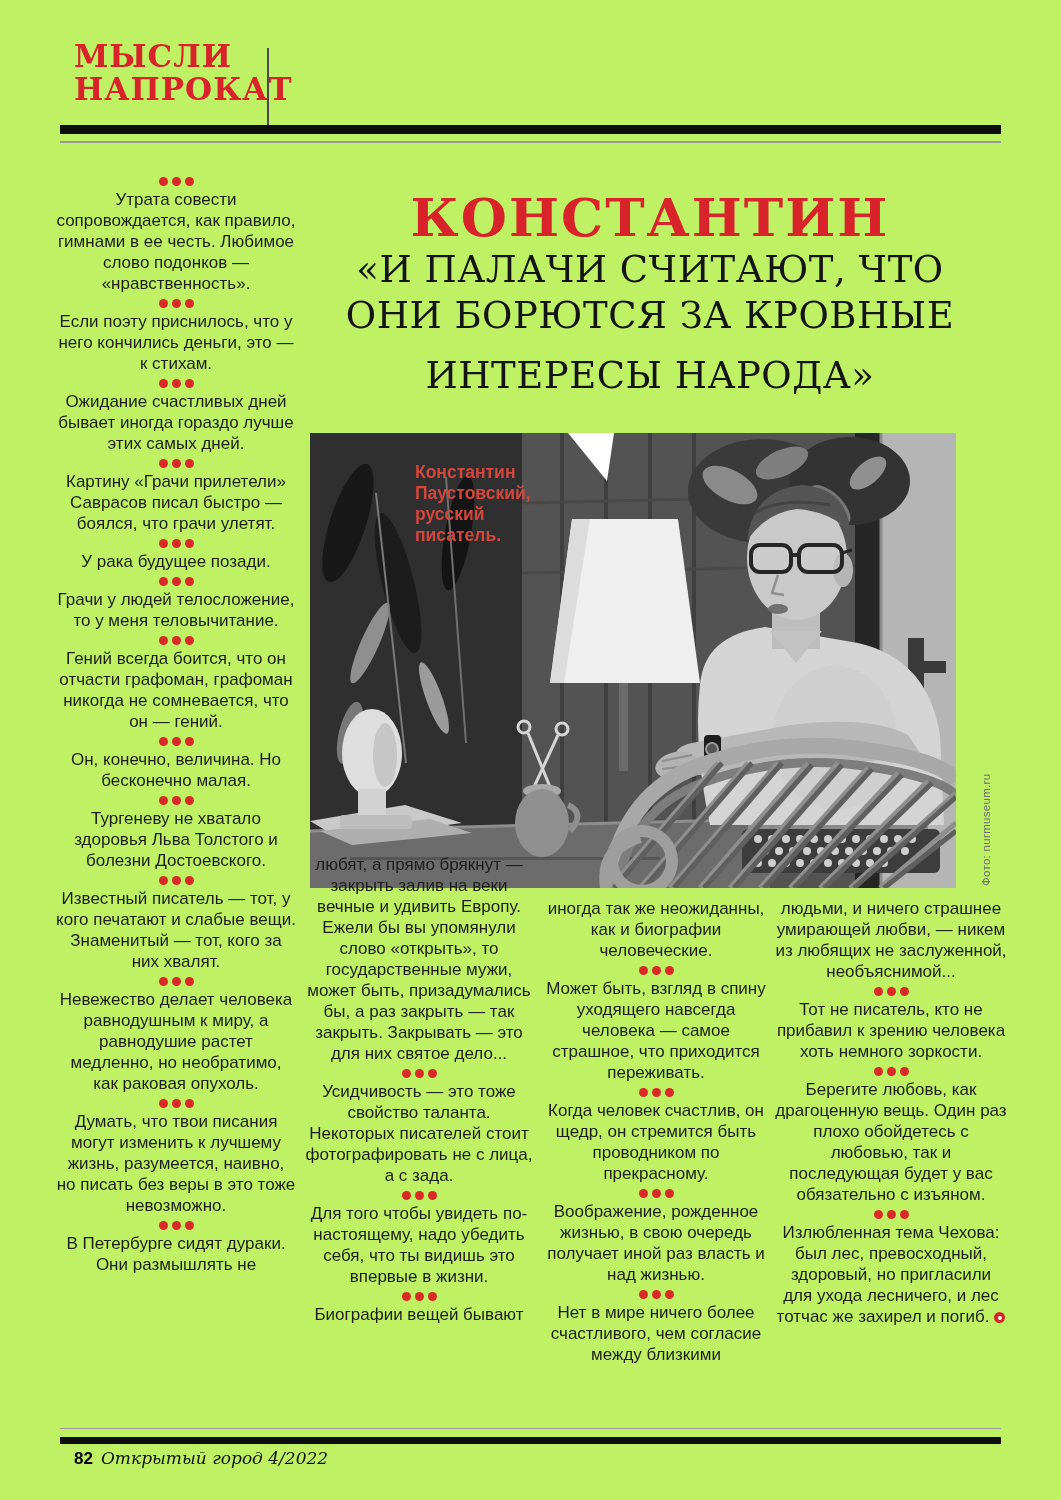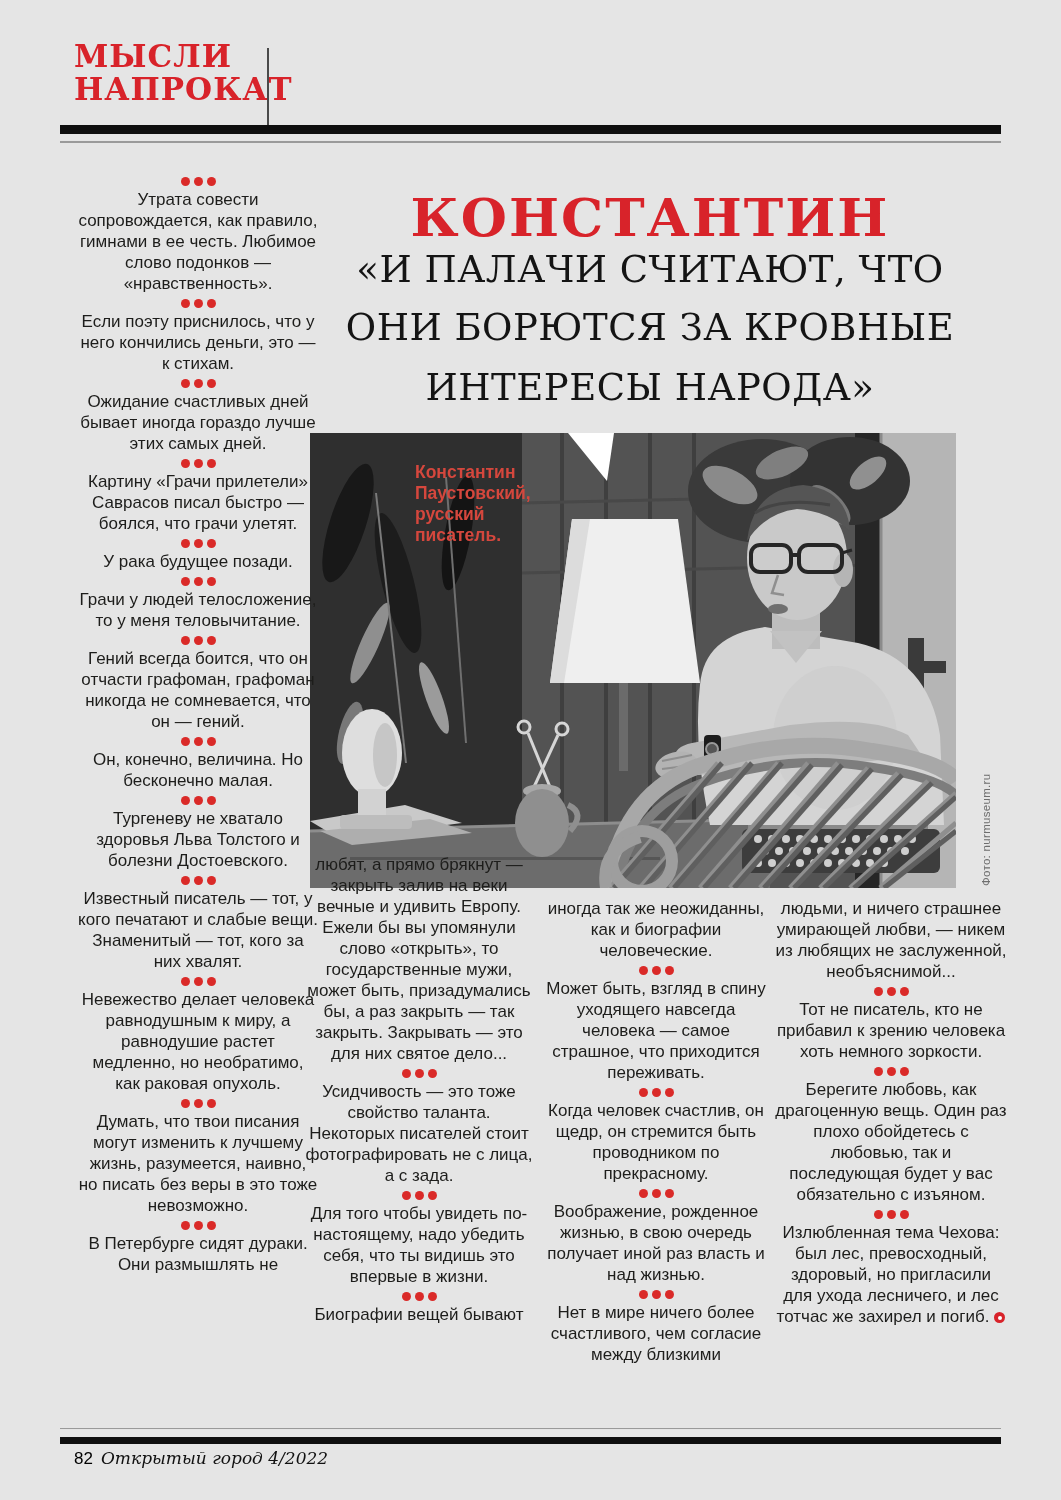--- a/index.html
+++ b/index.html
@@ -1,31 +1,31 @@
 <!DOCTYPE html>
 <html style="--red: #d8232a; --dot-red: #da2a28; --caption-red: #d5473d; --text-dark: #1d1d1b;"><head>
 <meta charset="utf-8">
 <style>
   html,body{margin:0;padding:0;background:#fff;}
-  .page{position:relative;width:1061px;height:1500px;background:#e5e5e5;overflow:hidden;
+  .page{position:relative;width:1061px;height:1500px;background:#bef264;overflow:hidden;
         font-family:"Liberation Sans",sans-serif;color:var(--text-dark,#1d1d1b);}
 
   
   .masthead{position:absolute;left:74px;top:40px;color:var(--red,#d8232a);
             font-family:"DejaVu Serif",serif;font-weight:700;font-size:31px;line-height:1.06;letter-spacing:1px;}
   .masthead-rule{position:absolute;left:267px;top:48px;width:2px;height:79px;background:#4a4a4a;}
   .top-bar{position:absolute;left:60px;top:125px;width:941px;height:9px;background:#0e0e0e;}
   .top-line{position:absolute;left:60px;top:141px;width:941px;height:2px;background:#9a9a9a;}
 
   
   .qcol{position:absolute;text-align:center;font-size:17px;line-height:21px;color:var(--text-dark,#1d1d1b);}
   .qcol p.quote{margin:0 0 0 0;}
   .dots{height:10px;margin:4px 0 3px 0;display:flex;justify-content:center;align-items:center;gap:4px;}
   .dots span{width:9px;height:9px;border-radius:50%;background:var(--dot-red,#da2a28);display:inline-block;}
-  .col-left{left:78px;top:172px;width:240px;}
+  .col-left{left:56px;top:172px;width:240px;}
   .col-2{left:303px;top:854px;width:232px;}
   .col-3{left:540px;top:898px;width:232px;}
   .col-4{left:775px;top:898px;width:232px;}
   .end-mark{display:inline-block;width:11px;height:11px;border-radius:50%;
             background:var(--red,#d8232a);margin-left:5px;vertical-align:-1px;position:relative;}
   .end-mark::after{content:"";position:absolute;left:3.5px;top:3.5px;width:4px;height:4px;border-radius:50%;background:#fff;}
 
   
   .headline{position:absolute;left:328px;top:190px;width:644px;text-align:center;}
   .headline-name{font-family:"DejaVu Serif",serif;font-weight:800;color:var(--red,#d8232a);
@@ -38,40 +38,40 @@
   .photo svg{display:block;width:646px;height:455px;}
   .photo-caption{position:absolute;left:415px;top:462px;color:var(--caption-red,#d5473d);
                  font-weight:700;font-size:17.5px;line-height:1.2;text-align:left;}
   .photo-credit{position:absolute;left:980px;top:886px;width:190px;transform:rotate(-90deg);transform-origin:0 0;
                 font-size:11.5px;color:#6e6e6e;letter-spacing:0.3px;}
 
   
   .foot-line{position:absolute;left:60px;top:1428px;width:941px;height:1px;background:#9a9a9a;}
   .foot-bar{position:absolute;left:60px;top:1437px;width:941px;height:7px;background:#0e0e0e;}
   .footer-text{position:absolute;left:74px;top:1448px;font-size:17px;}
-  .footer-text .pnum{font-weight:400;font-family:"Liberation Sans",sans-serif;color:#000;margin-top:8px;}
+  .footer-text .pnum{font-weight:700;font-family:"Liberation Sans",sans-serif;color:#000;margin-top:8px;}
   .footer-text .issue{font-family:"DejaVu Serif",serif;font-style:italic;color:#111;margin-left:8px;}
 </style>
 </head>
 <body>
 
 <div class="page">
 
   <div class="masthead">
     <div>МЫСЛИ</div>
     <div>НАПРОКАТ</div>
   </div>
   <div class="masthead-rule"></div>
   <div class="top-bar"></div>
   <div class="top-line"></div>
 
   <div class="headline">
     <div class="headline-name">КОНСТАНТИН</div>
     <div class="headline-quote">«И ПАЛАЧИ СЧИТАЮТ, ЧТО</div>
-    <div class="headline-quote" style="margin-top:16px;">ОНИ БОРЮТСЯ ЗА КРОВНЫЕ</div>
+    <div class="headline-quote" style="margin-top:4px;">ОНИ БОРЮТСЯ ЗА КРОВНЫЕ</div>
     <div class="headline-quote" style="margin-top:17px;">ИНТЕРЕСЫ НАРОДА»</div>
   </div>
 
   <div class="photo">
     <svg viewBox="0 0 646 455">
 
       <rect x="0" y="0" width="646" height="455" fill="#5e5e5e"></rect>
       <rect x="0" y="0" width="212" height="455" fill="#2f2f2f"></rect>
       <rect x="212" y="0" width="348" height="455" fill="#535353"></rect>
       <g stroke="#3f3f3f" stroke-width="4">

